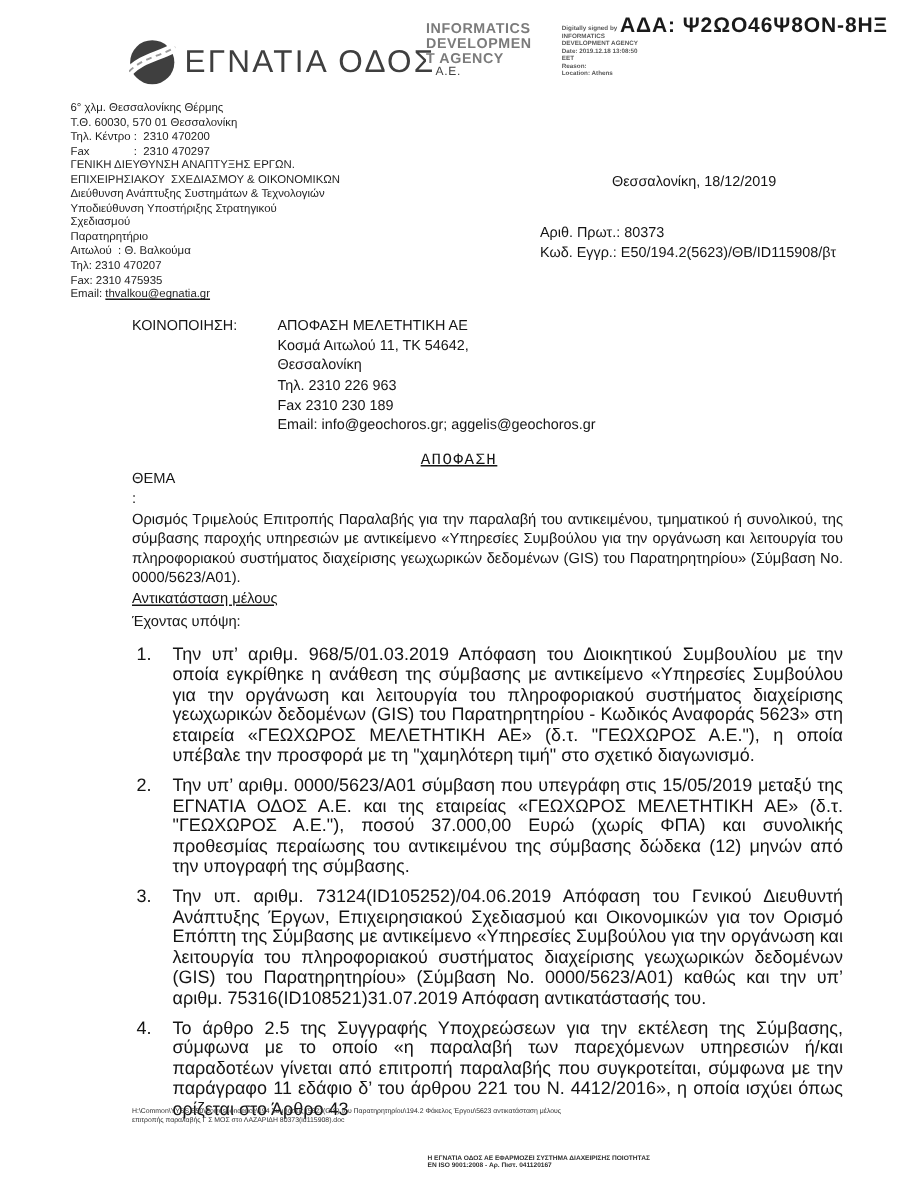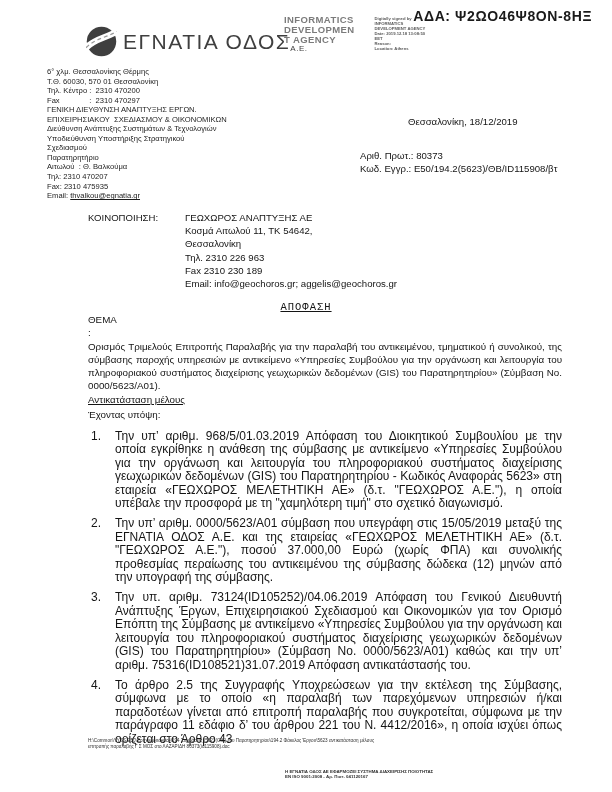--- a/index.html
+++ b/index.html
@@ -102,21 +102,21 @@
 
   <div class="issue-date">Θεσσαλονίκη,  18/12/2019</div>
   <div class="proto">
     <div>Αριθ. Πρωτ.: 80373</div>
     <div>Κωδ. Εγγρ.: Ε50/194.2(5623)/ΘΒ/ID115908/βτ</div>
   </div>
 
   <div class="cc">
     <div class="cc-label">ΚΟΙΝΟΠΟΙΗΣΗ:</div>
     <div class="cc-lines">
-      <div>ΓΕΩΧΩΡΟΣ ΑΝΑΠΤΥΞΗΣ ΑΕ</div>
+      <div>ΑΠΟΦΑΣΗ ΜΕΛΕΤΗΤΙΚΗ ΑΕ</div>
       <div>Κοσμά Αιτωλού 11, ΤΚ 54642,</div>
       <div>Θεσσαλονίκη</div>
       <div>Τηλ. 2310 226 963</div>
       <div>Fax 2310 230 189</div>
       <div>Email: info@geochoros.gr; aggelis@geochoros.gr</div>
     </div>
   </div>
 
   <div class="apofasi"><span>ΑΠΟΦΑΣΗ</span></div>
 

